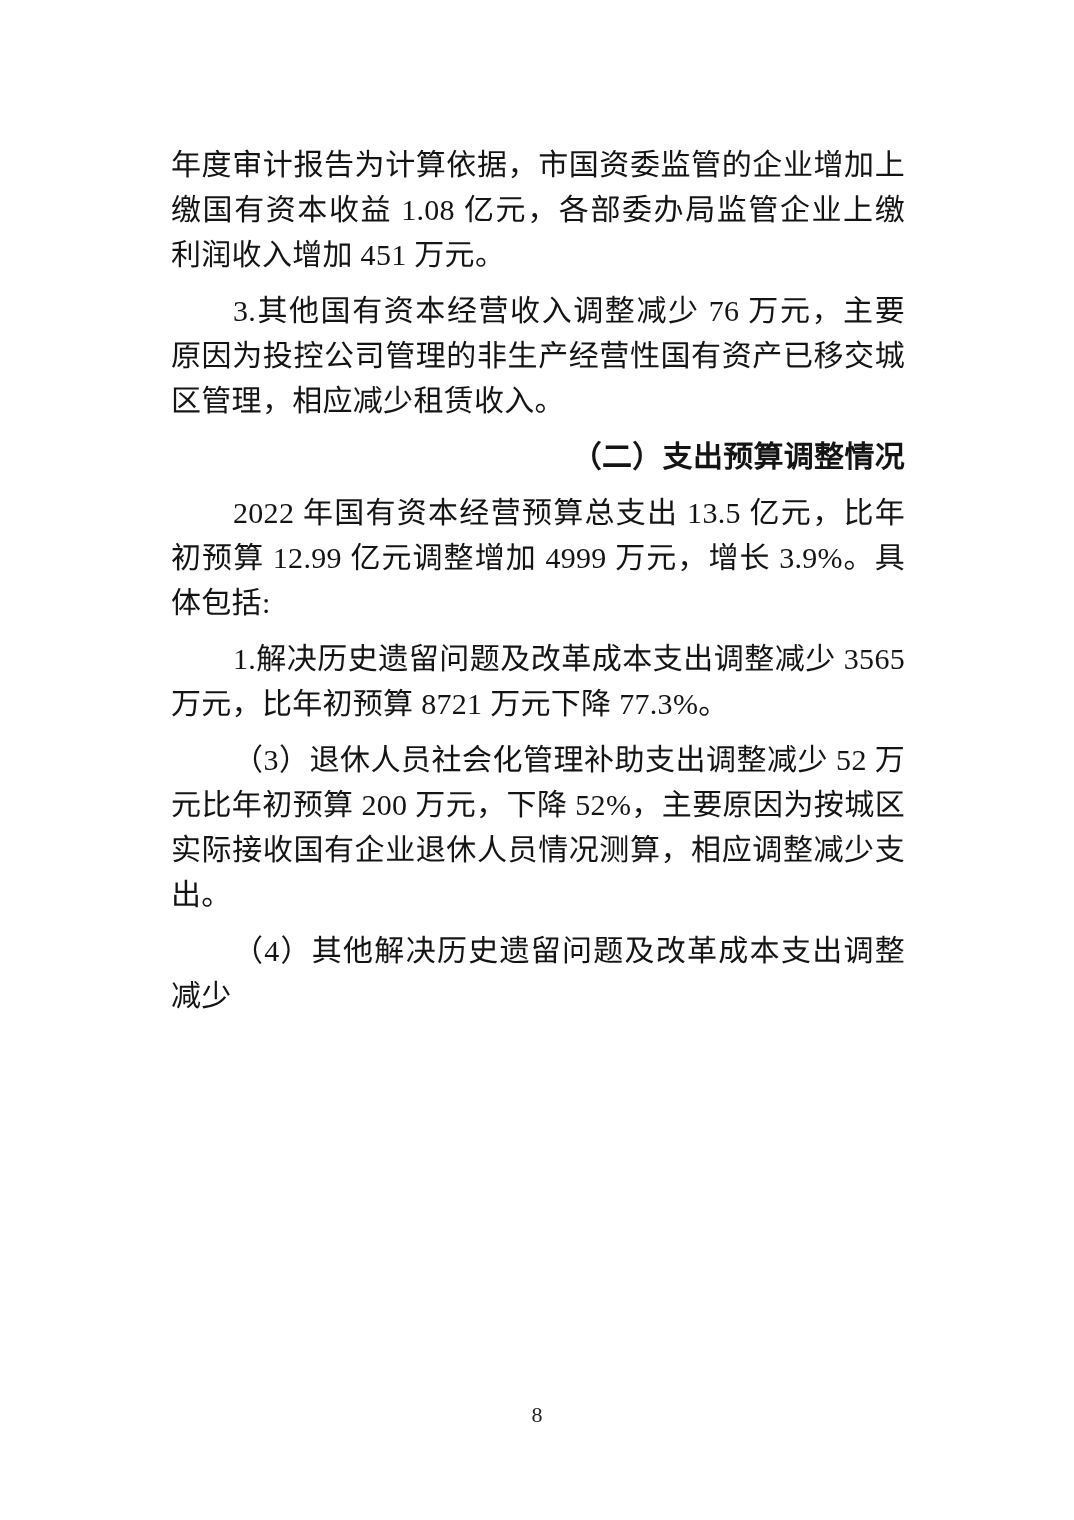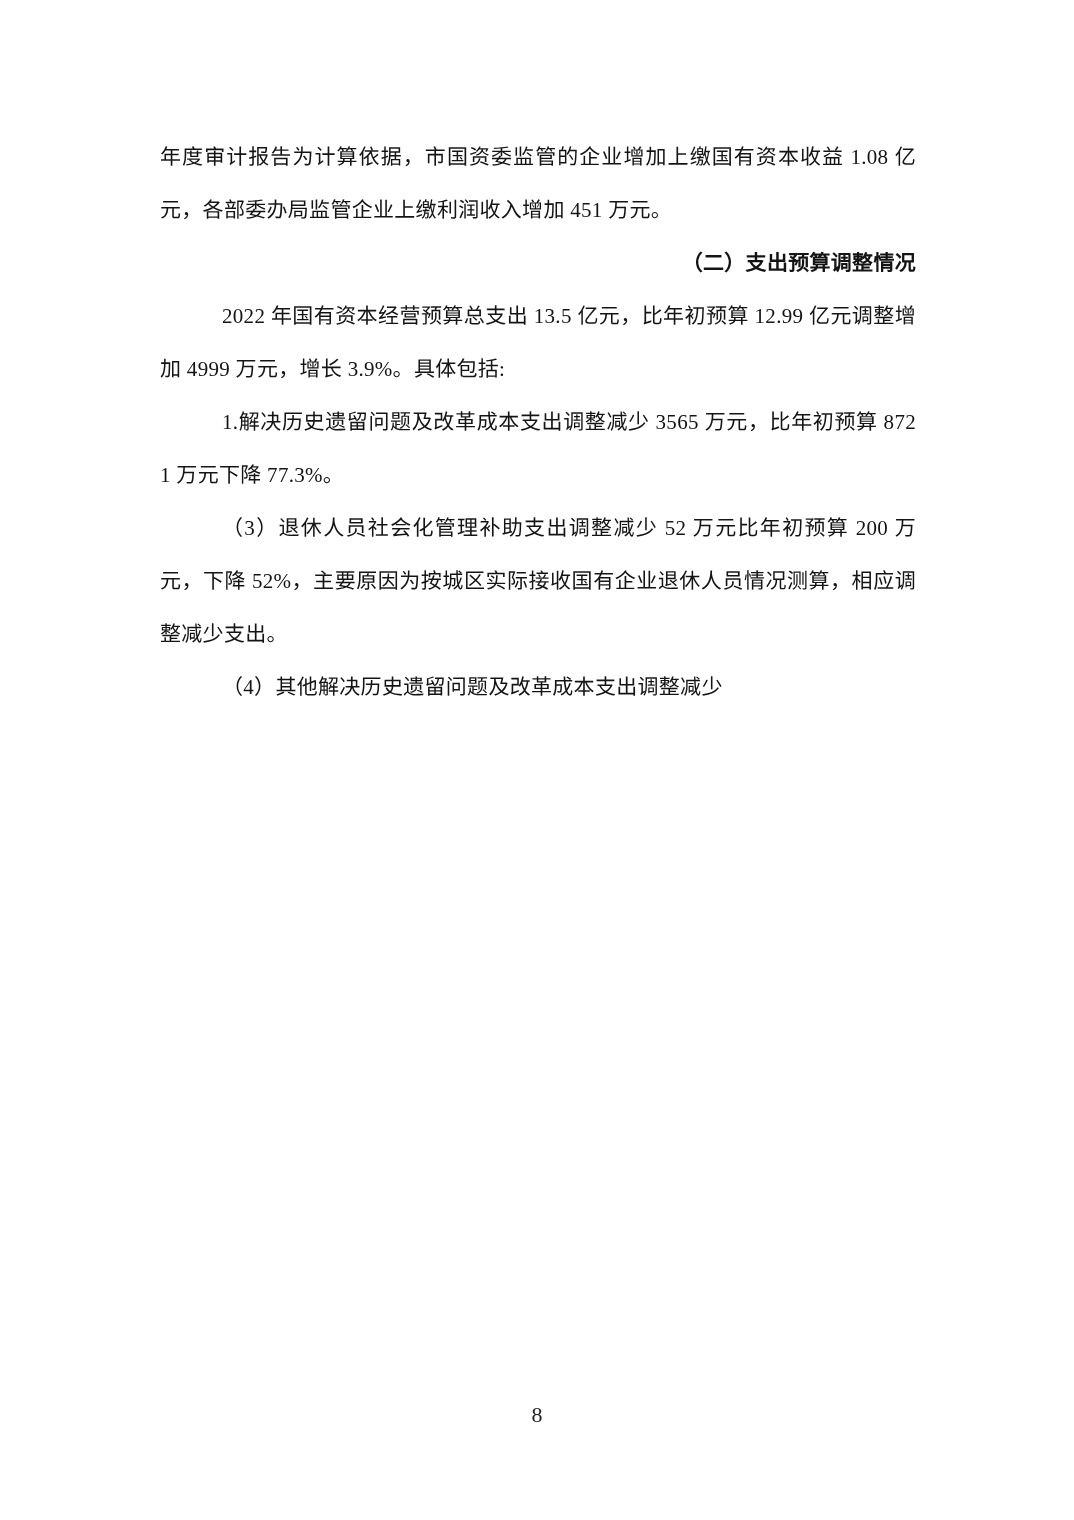--- a/index.html
+++ b/index.html
@@ -19,23 +19,23 @@
     overflow: hidden;
     box-sizing: border-box;
   }
   .content {
     position: absolute;
     top: 131px;
     left: 160px;
     width: 756px;
   }
   .para {
-    margin: 0;
-    font-size: 21px;
-    line-height: 53px;
+    margin: 11px;
+    font-size: 30px;
+    line-height: 45px;
     text-align: justify;
     text-justify: inter-character;
     letter-spacing: 0.3px;
     word-break: break-all;
   }
   .para.indent {
     text-indent: 62px;
   }
   .para.heading {
     font-weight: bold;
@@ -52,20 +52,21 @@
     color: #222222;
   }
 </style>
 </head>
 <body>
 
 <div class="page">
   <main class="content">
 
   <p class="para">年度审计报告为计算依据，市国资委监管的企业增加上缴国有资本收益 1.08 亿元，各部委办局监管企业上缴利润收入增加 451 万元。</p>
+      <p class="para indent">3.其他国有资本经营收入调整减少 76 万元，主要原因为投控公司管理的非生产经营性国有资产已移交城区管理，相应减少租赁收入。</p>
       <p class="para indent heading">（二）支出预算调整情况</p>
       <p class="para indent">2022 年国有资本经营预算总支出 13.5 亿元，比年初预算 12.99 亿元调整增加 4999 万元，增长 3.9%。具体包括:</p>
       <p class="para indent">1.解决历史遗留问题及改革成本支出调整减少 3565 万元，比年初预算 8721 万元下降 77.3%。</p>
       <p class="para indent">（3）退休人员社会化管理补助支出调整减少 52 万元比年初预算 200 万元，下降 52%，主要原因为按城区实际接收国有企业退休人员情况测算，相应调整减少支出。</p>
       <p class="para indent">（4）其他解决历史遗留问题及改革成本支出调整减少</p>
     </main>
   <div class="page-number">8</div>
 </div>
 
 </body></html>

